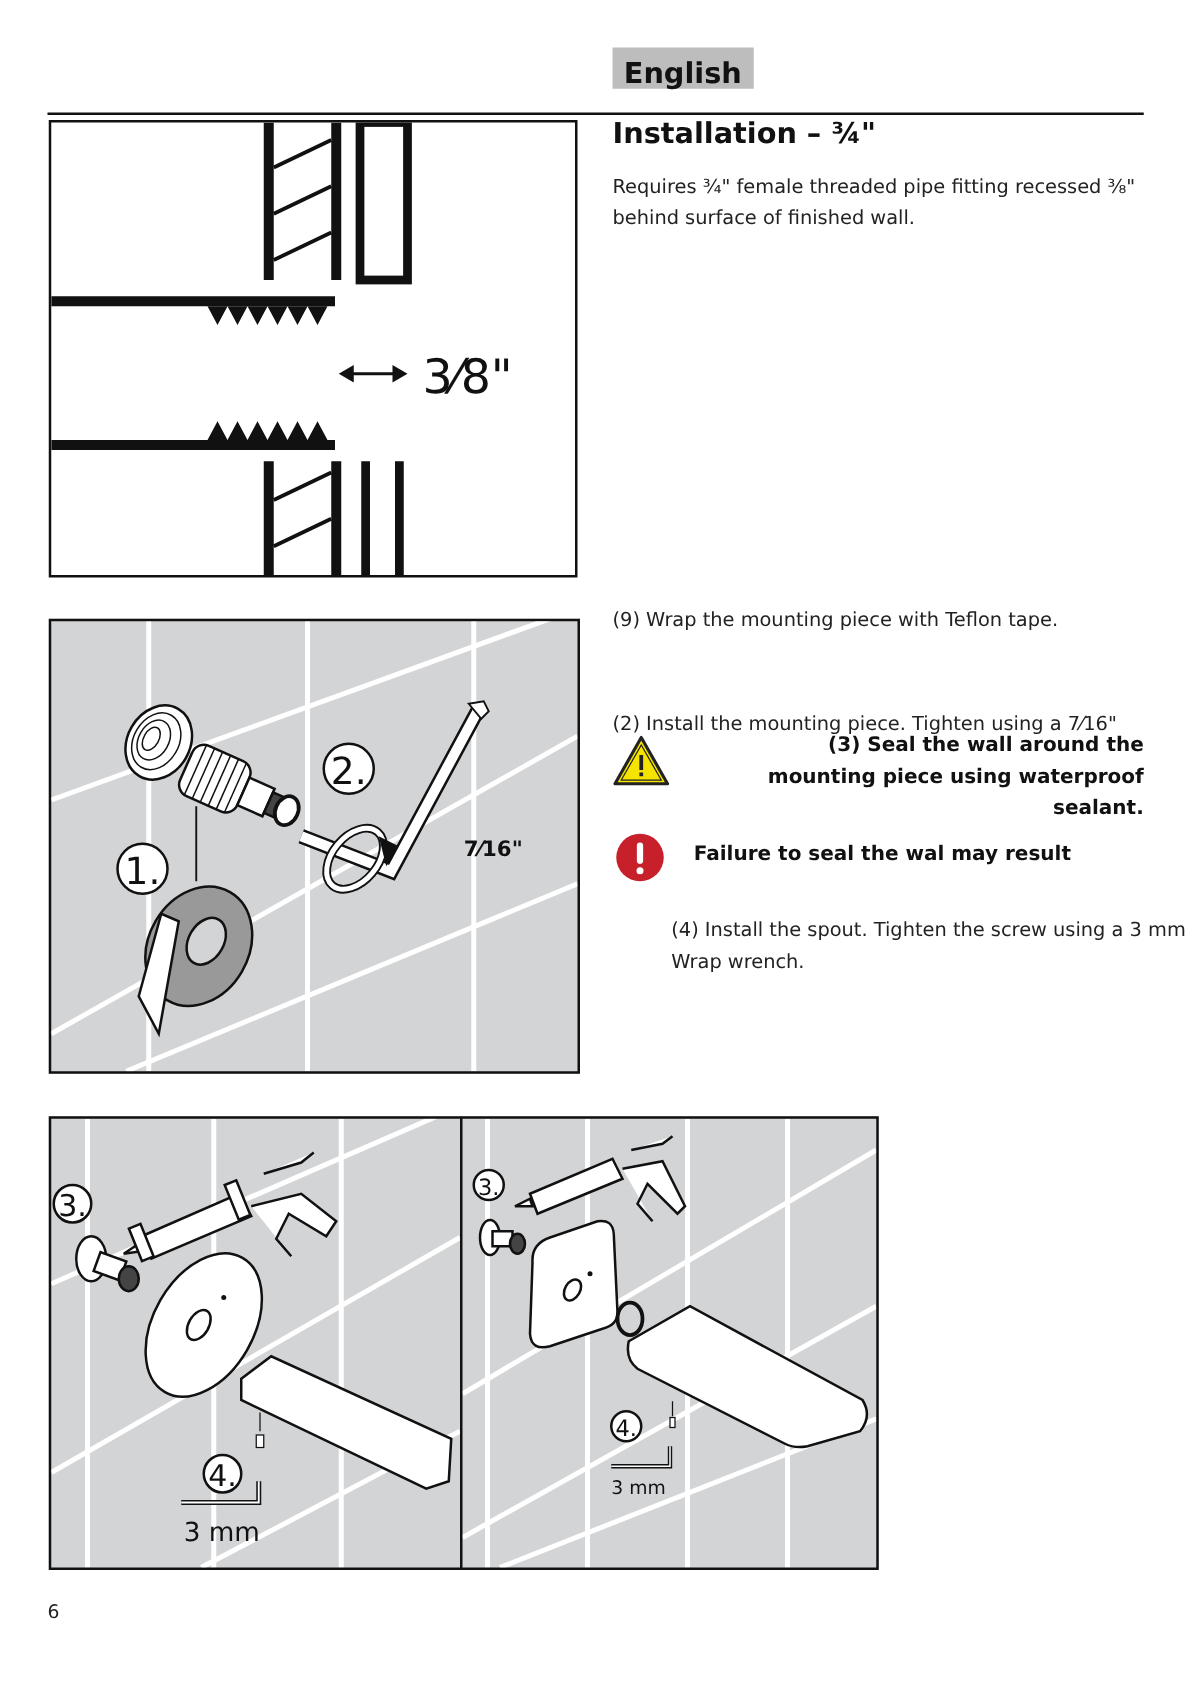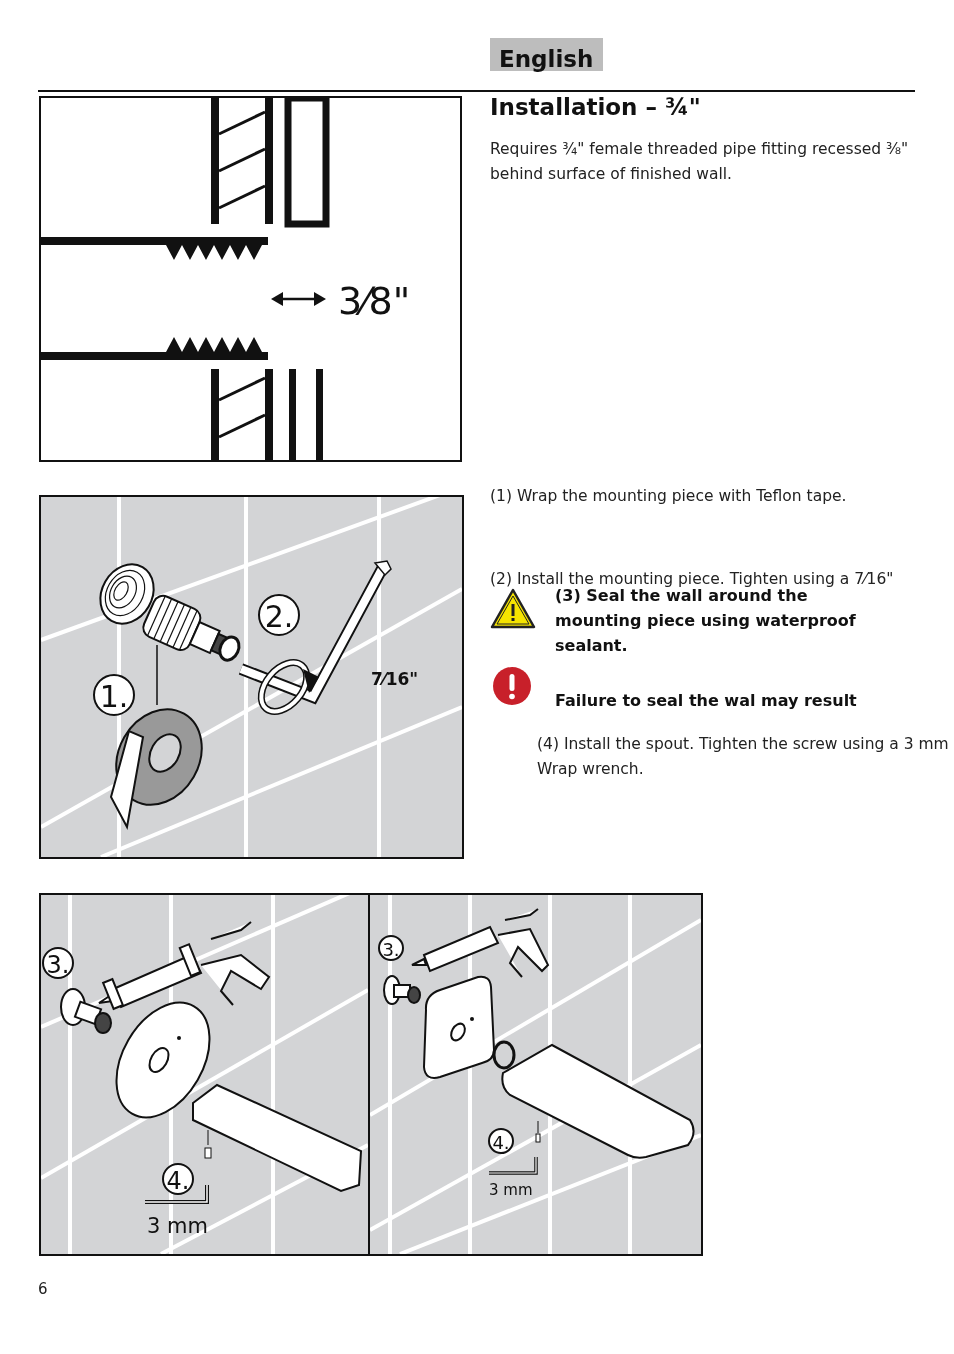--- a/index.html
+++ b/index.html
@@ -52,47 +52,47 @@
 
     <rect x="170" y="271" width="8" height="95" fill="#111"></rect>
     <rect x="224" y="271" width="8" height="95" fill="#111"></rect>
     <line x1="178" y1="302" x2="224" y2="280" stroke="#111" stroke-width="3"></line>
     <line x1="178" y1="339" x2="224" y2="317" stroke="#111" stroke-width="3"></line>
     <rect x="248" y="271" width="7" height="95" fill="#111"></rect>
     <rect x="275" y="271" width="7" height="95" fill="#111"></rect>
   </svg>
 </div>
 
-<div class="abs para" style="left:490px; top:484px; width:430px;">(1) Wrap the mounting piece with Teflon tape.</div>
+<div class="abs para" style="left:490px; top:484px; width:430px;">(9) Wrap the mounting piece with Teflon tape.</div>
 <div class="abs para" style="left:490px; top:521px; width:430px;margin-top:46px;">
   <div>(2) Install the mounting piece.  Tighten using a 7⁄16"</div>
 </div>
 
 <div class="abs" style="left:490px; top:588px; width:46px; height:42px;">
   <svg width="46" height="42" viewBox="0 0 46 42">
     <polygon points="23,2 44,39 2,39" fill="#f5e400" stroke="#222" stroke-width="2.5" stroke-linejoin="round"></polygon>
     <polygon points="23,8 39,36 7,36" fill="none" stroke="#222" stroke-width="1"></polygon>
     <rect x="21.5" y="16" width="3" height="12" fill="#222"></rect>
     <rect x="21.5" y="30" width="3" height="3" fill="#222"></rect>
   </svg>
 </div>
-<div class="abs bold-para" style="left:555px; top:583px; width:360px;">
+<div class="abs bold-para" style="left:555px; top:583px; width:360px;text-align:right;">
   <div>(3) Seal the wall around the</div>
   <div>mounting piece using waterproof</div>
   <div>sealant.</div>
 </div>
 
 <div class="abs" style="left:492px; top:666px; width:40px; height:40px;">
   <svg width="40" height="40" viewBox="0 0 40 40">
     <circle cx="20" cy="20" r="19" fill="#c8202a"></circle>
     <rect x="17.5" y="8" width="5" height="17" rx="2.5" fill="#fff"></rect>
     <circle cx="20" cy="30.5" r="2.8" fill="#fff"></circle>
   </svg>
 </div>
-<div class="abs bold-para" style="left:555px; top:670px; width:360px;margin-top:18px;">
+<div class="abs bold-para" style="left:555px; top:670px; width:360px;">
   <div>Failure to seal the wal may result</div>
 </div>
 
 <div class="abs para" style="left:490px; top:732px; width:430px;margin-left:47px;">
   <div>(4) Install the spout.  Tighten the screw using a 3 mm</div>
   <div>Wrap wrench.</div>
 </div>
 
 <div class="abs frame fig" style="left:39px; top:495px; width:425px; height:364px;">
   <svg width="421" height="360" viewBox="0 0 421 360">

